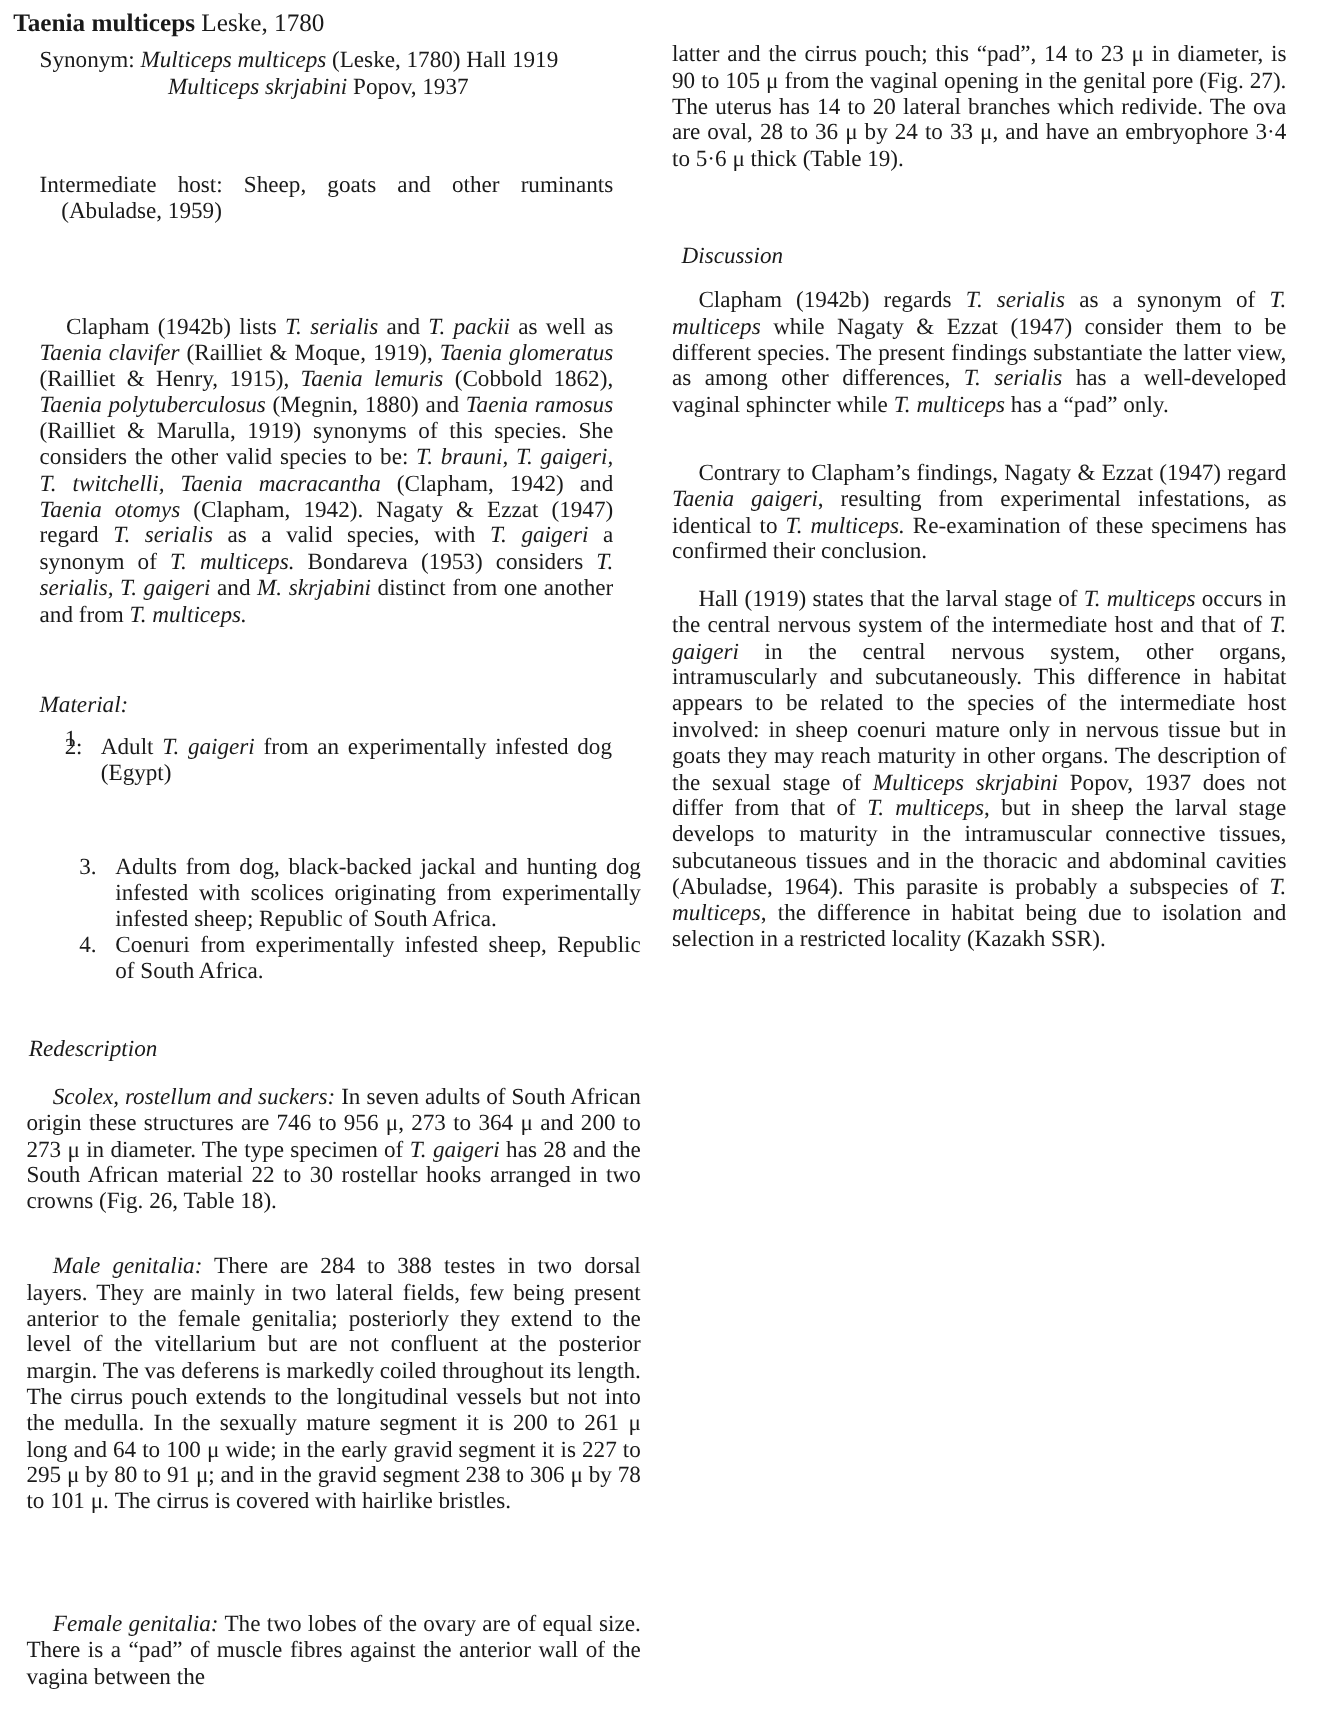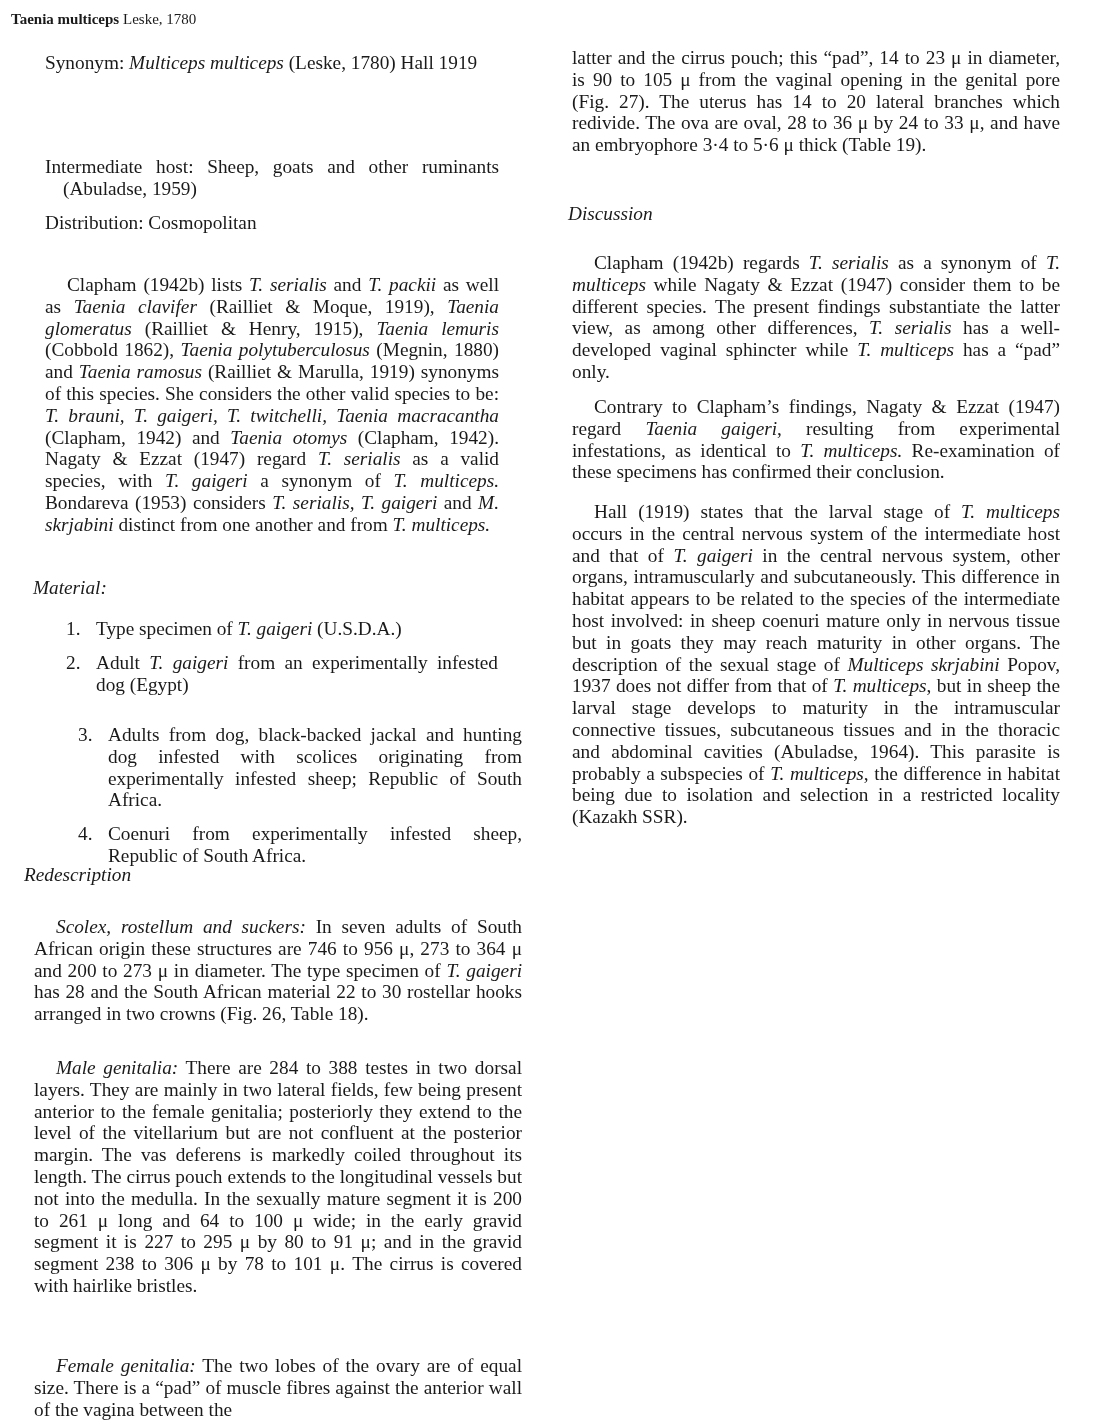--- a/index.html
+++ b/index.html
@@ -8,54 +8,54 @@
     font-family: "Liberation Serif", "DejaVu Serif", serif;
     color: #1a1a1a;
   }
   .col {
     position: absolute; top: 0;
     font-size: 19.3px; line-height: 21.8px;
     text-align: justify;
   }
   #col-left { left: 0; width: 540px; }
   #col-right { left: 560px; width: 512px; }
-  .title { position: absolute; left: 11px; top: 8px; font-size: 15px; line-height: 22px; white-space: nowrap; }
+  .title { position: absolute; left: 11px; top: 8px; font-size: 21px; line-height: 22px; white-space: nowrap; }
   .title .b { font-weight: bold; }
   .blk { position: absolute; }
-  .blk p { margin: 12px; }
+  .blk p { margin: 0; }
   .hang { padding-left: 18px; text-indent: -18px; }
   .syn-cont { padding-left: 107px; }
   .indent { text-indent: 22px; }
   .head-i { font-style: italic; }
   .li { position: relative; padding-left: 30px; }
   .li .num { position: absolute; left: 0; top: 0; }
   i, .i { font-style: italic; }
   .last { text-align-last: left; }
 </style>
 </head>
 <body>
 
 <div class="title">
   <span class="b">Taenia multiceps</span><span> Leske, 1780</span>
 </div>
 
 <div class="col" id="col-left">
   <div class="blk" style="left:33px; top:40px; width:478px;">
     <p><span>Synonym: </span><span><i>Multiceps multiceps</i><span> (Leske, 1780) Hall 1919</span></span></p>
+    <p class="syn-cont"><i>Multiceps skrjabini</i><span> Popov, 1937</span></p>
   </div>
   <div class="blk" style="left:33px; top:144px; width:478px;">
     <p class="hang"><span>Intermediate host: Sheep, goats and other ruminants (Abuladse, 1959)</span></p>
-    <p class="hang"><span>Distribution: Cosmopolitan</span></p>
   </div>
   <div class="blk" style="left:33px; top:262px; width:478px;">
     <p class="indent last"><span>Clapham (1942b) lists </span><i>T. serialis</i><span> and </span><i>T. packii</i><span> as well as </span><i>Taenia clavifer</i><span> (Railliet &amp; Moque, 1919), </span><i>Taenia glomeratus</i><span> (Railliet &amp; Henry, 1915), </span><i>Taenia lemuris</i><span> (Cobbold 1862), </span><i>Taenia polytuber­culosus</i><span> (Megnin, 1880) and </span><i>Taenia ramosus</i><span> (Railliet &amp; Marulla, 1919) synonyms of this species. She considers the other valid species to be: </span><i>T. brauni, T. gaigeri, T. twitchelli, Taenia macracantha</i><span> (Clap­ham, 1942) and </span><i>Taenia otomys</i><span> (Clapham, 1942). Nagaty &amp; Ezzat (1947) regard </span><i>T. serialis</i><span> as a valid species, with </span><i>T. gaigeri</i><span> a synonym of </span><i>T. multiceps.</i><span> Bondareva (1953) considers </span><i>T. serialis, T. gaigeri</i><span> and </span><i>M. skrjabini</i><span> distinct from one another and from </span><i>T. multiceps.</i></p>
   </div>
   <div class="blk head-i" style="left:33px; top:577px;">Material:</div>
   <div class="blk" style="left:54px; top:606px; width:456px;">
-    <p class="li last"><span class="num">1.</span><span><span>Type specimen of </span><i>T. gaigeri</i><span> (U.S.D.A.)</span></span></p>
+    <p class="li last"><span class="num">1.</span></p>
     <p class="li last" style="margin-top:6px;"><span class="num">2.</span><span><span>Adult </span><i>T. gaigeri</i><span> from an experimentally in­fested dog (Egypt)</span></span></p>
   </div>
   <div class="blk" style="left:66px; top:712px; width:468px;">
     <p class="li last"><span class="num">3.</span><span><span>Adults from dog, black-backed jackal and hunting dog infested with scolices originating from experimentally infested sheep; Republic of South Africa.</span></span></p>
     <p class="li last"><span class="num">4.</span><span><span>Coenuri from experimentally infested sheep, Republic of South Africa.</span></span></p>
   </div>
   <div class="blk head-i" style="left:24px; top:864px;">Redescription</div>
   <div class="blk" style="left:22px; top:904px; width:512px;">
     <p class="indent last"><i>Scolex, rostellum and suckers:</i><span> In seven adults of South African origin these structures are 746 to 956 μ, 273 to 364 μ and 200 to 273 μ in diameter. The type specimen of </span><i>T. gaigeri</i><span> has 28 and the South African material 22 to 30 rostellar hooks arranged in two crowns (Fig. 26, Table 18).</span></p>
   </div>

